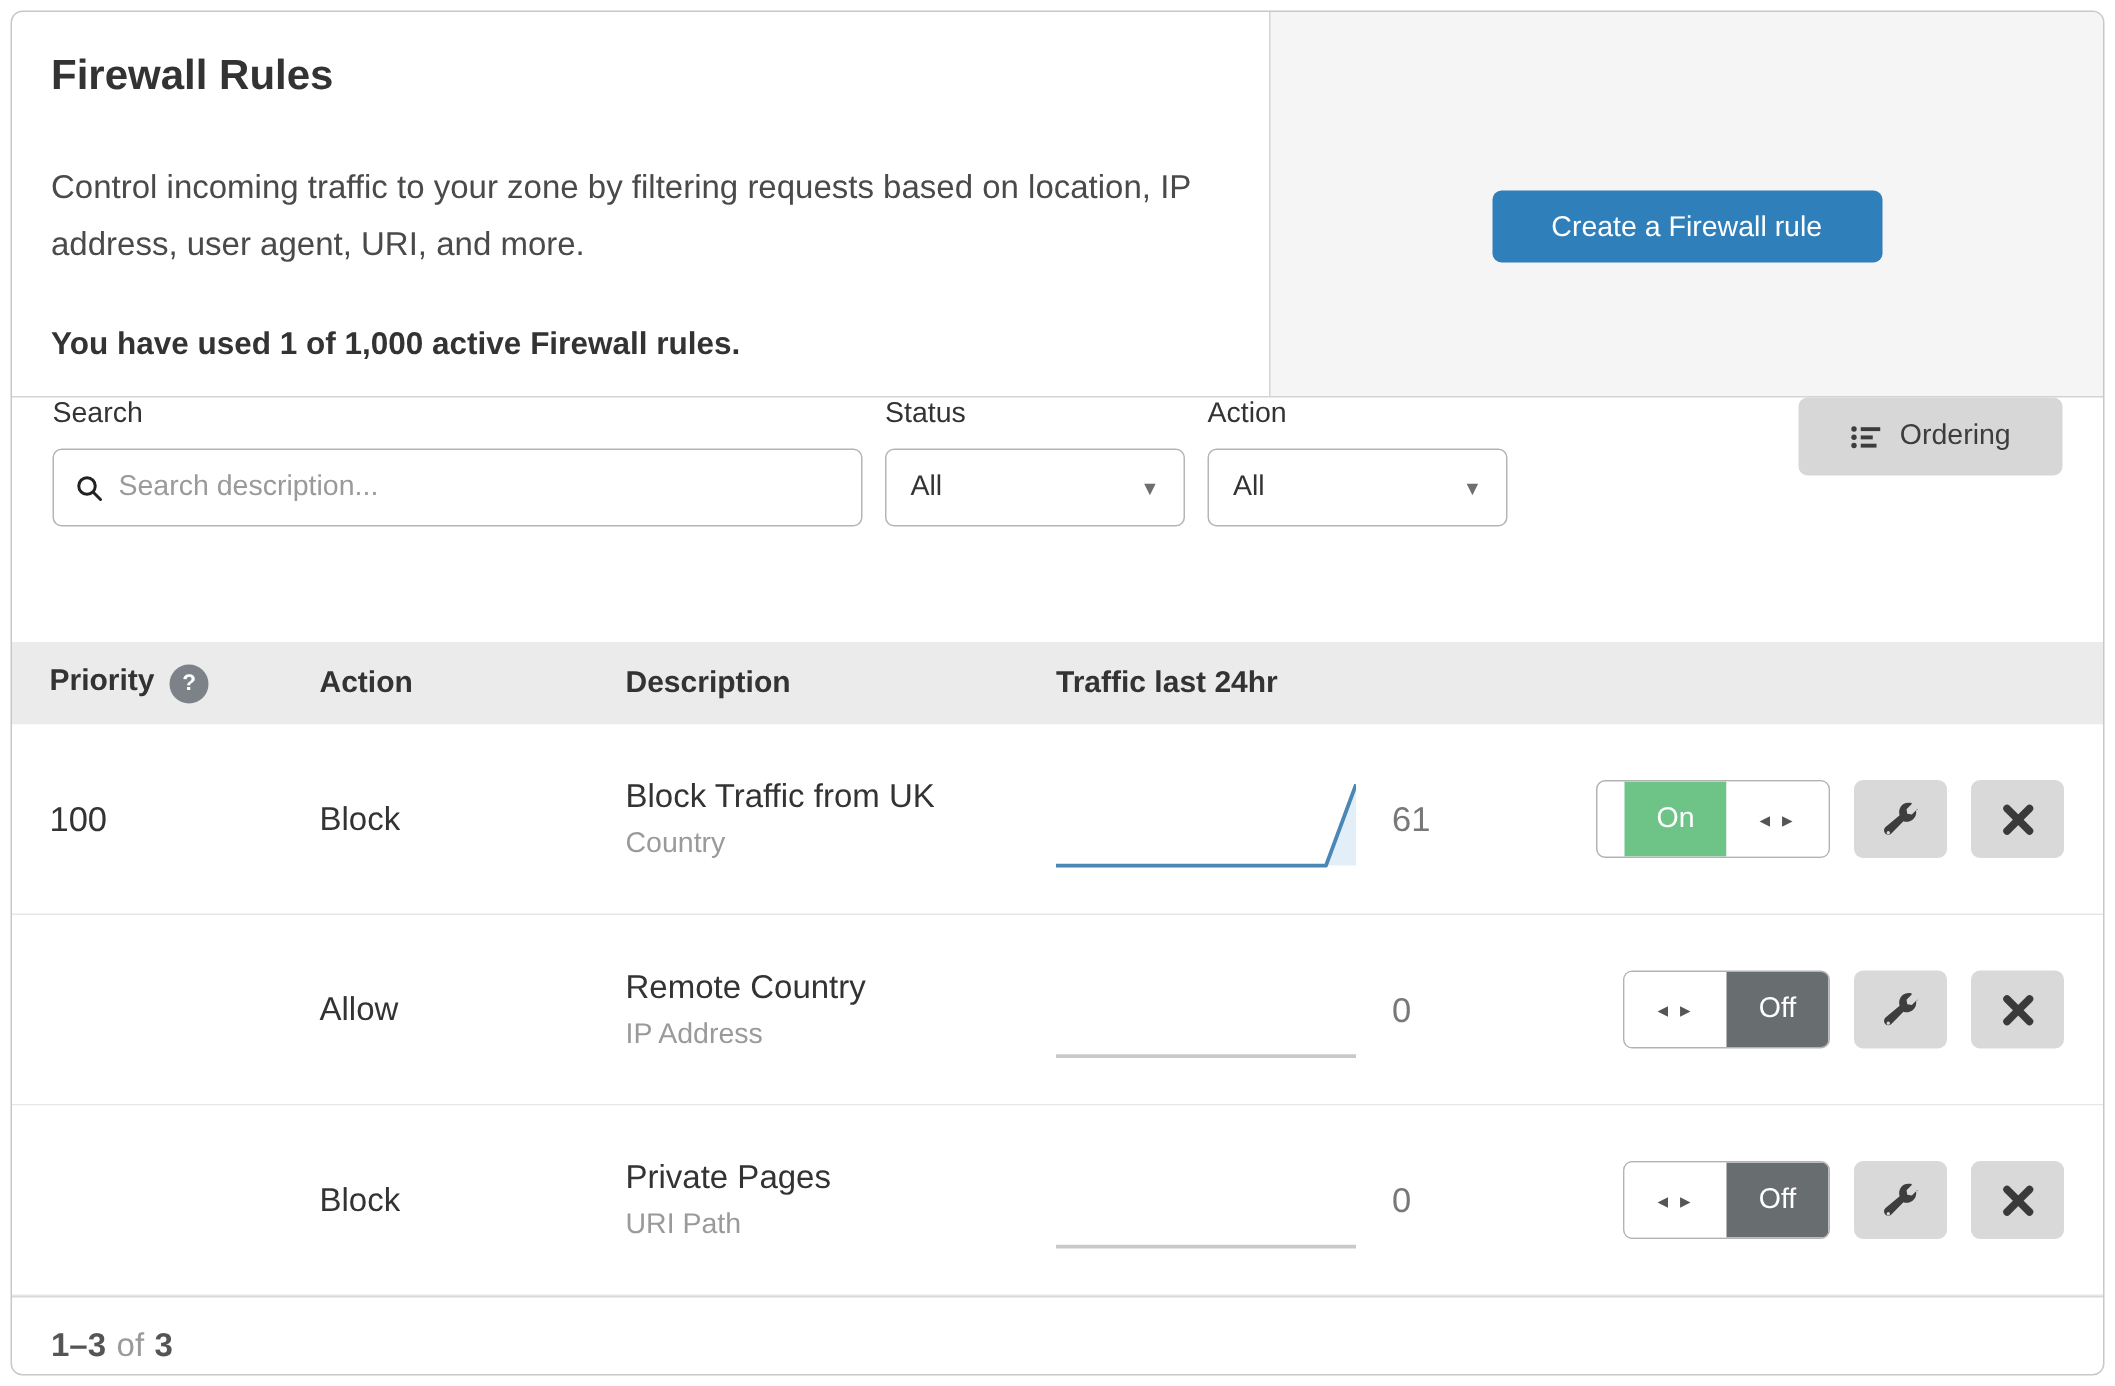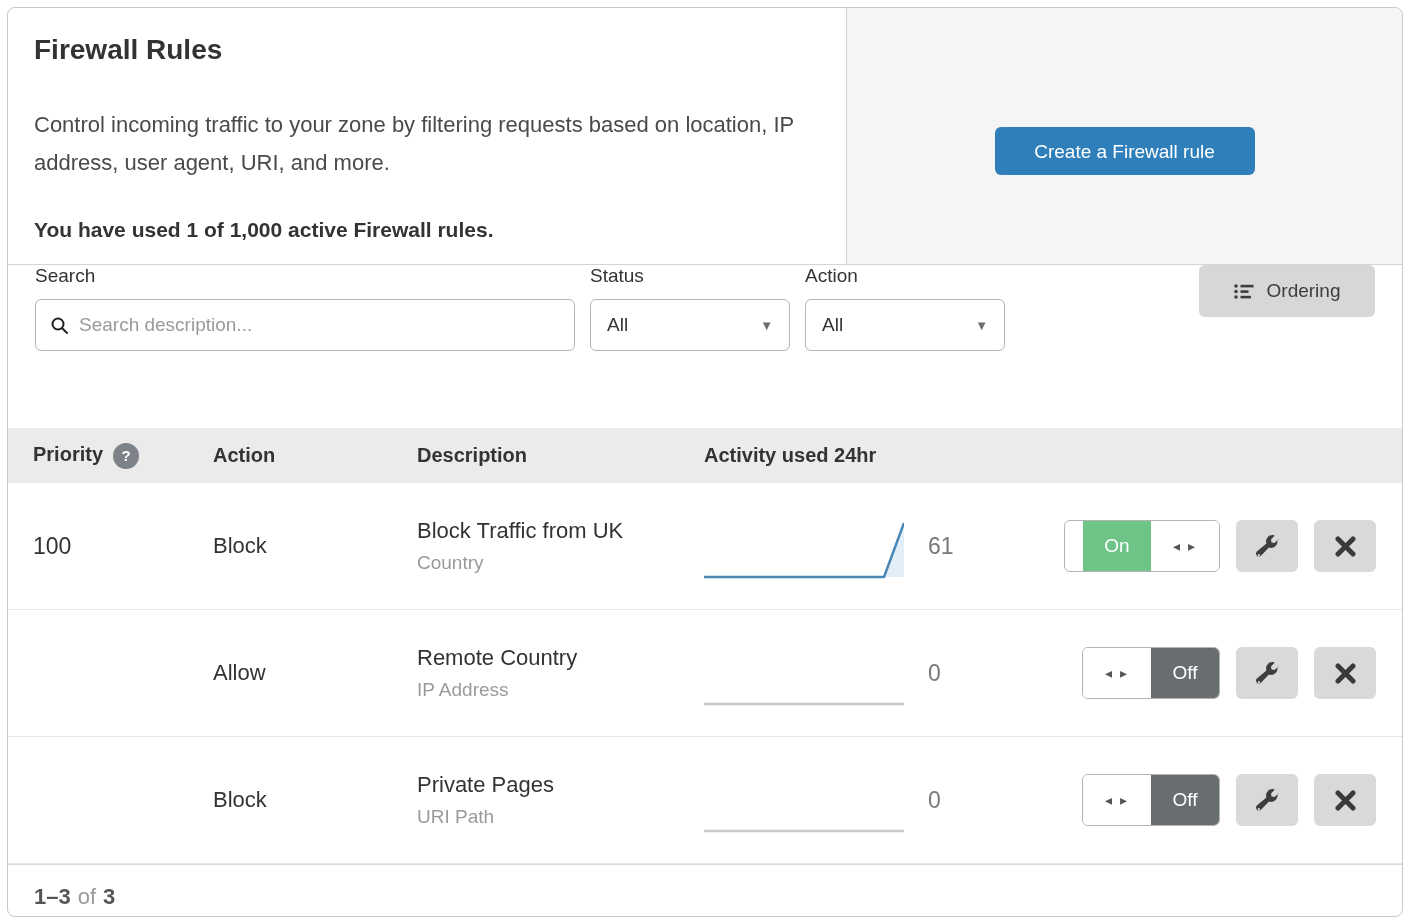--- a/index.html
+++ b/index.html
@@ -128,21 +128,21 @@
     </button>
   </div>
 
   <div class="thead grid-cols">
     <div class="th">
       <span>Priority</span>
       <span class="q-icon">?</span>
     </div>
     <div class="th">Action</div>
     <div class="th">Description</div>
-    <div class="th" style="grid-column:4 / span 2;">Activity used 24hr</div>
+    <div class="th" style="grid-column:4 / span 2;">Traffic last 24hr</div>
     <div></div>
   </div>
 
   <div class="trow grid-cols">
     <div class="cell-priority">100</div>
     <div class="cell-action">Block</div>
     <div class="cell-desc">
       <div class="desc-title">Block Traffic from UK</div>
       <div class="desc-type">Country</div>
     </div>

